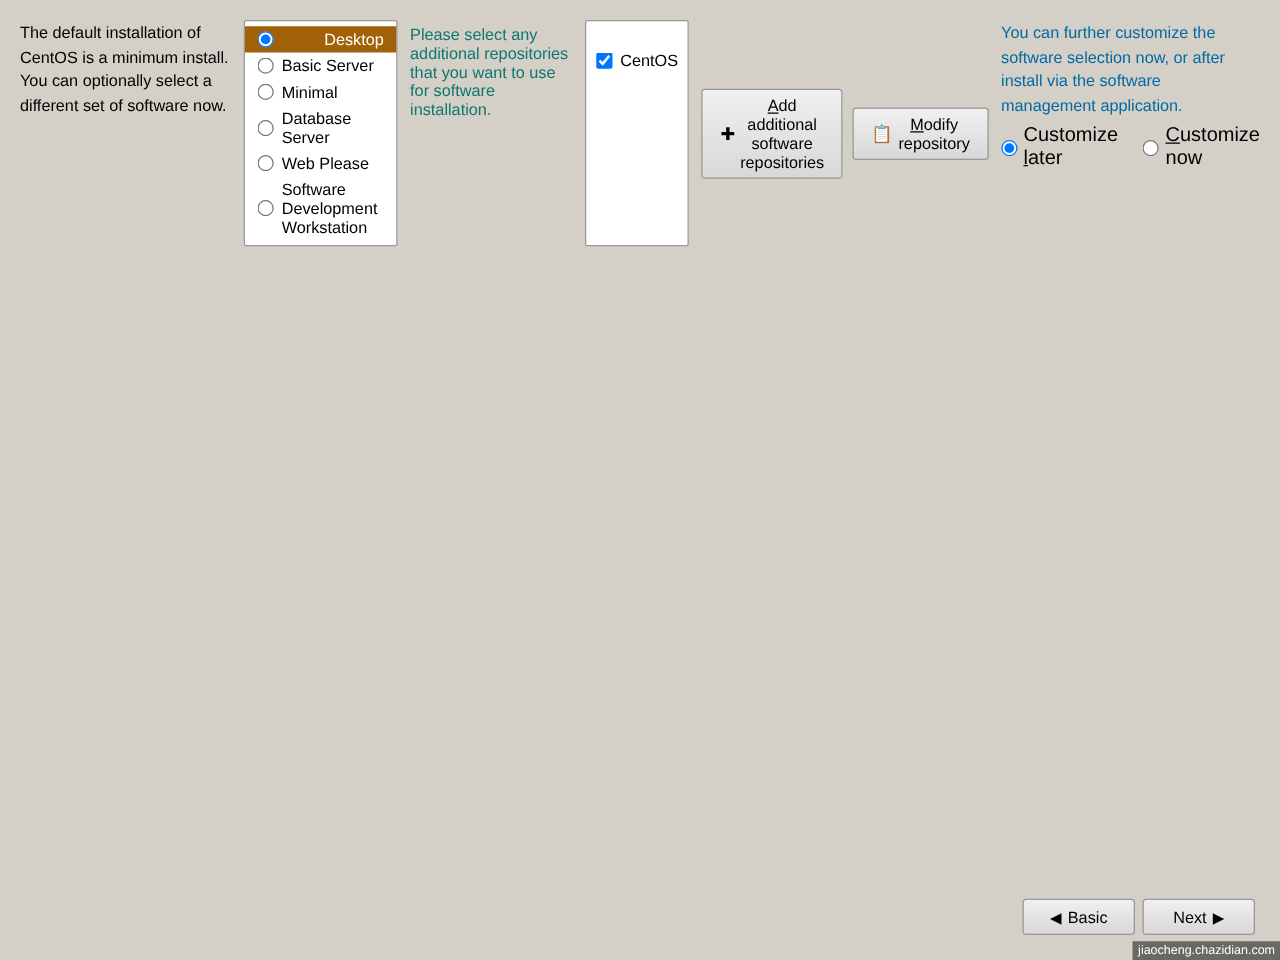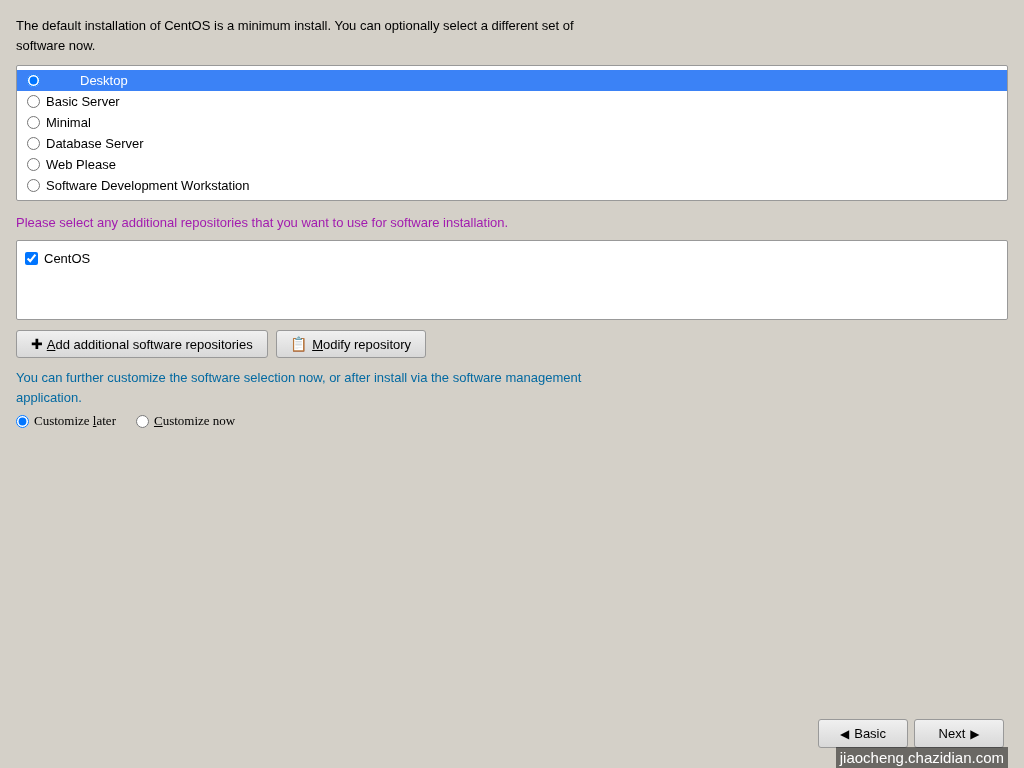--- a/index.html
+++ b/index.html
@@ -14,21 +14,21 @@
       background-color: #d4d0c8;
       width: 1024px;
       height: 768px;
       overflow: hidden;
       position: relative;
     }
 
     .main-container {
       padding: 16px;
       display: flex;
-      flex-direction: column;
+      flex-direction: row;
       gap: 10px;
     }
 
     .intro-text {
       font-size: 13px;
       color: #000;
       line-height: 1.5;
       max-width: 580px;
     }
 
@@ -41,46 +41,46 @@
 
     .radio-item {
       display: flex;
       align-items: center;
       gap: 6px;
       padding: 3px 10px;
       cursor: pointer;
     }
 
     .radio-item.selected {
-      background-color: #3b82f6;
+      background-color: #a16207;
       color: #fff;
       gap: 40px;
     }
 
     .radio-item input[type="radio"] {
       margin: 0;
       cursor: pointer;
     }
 
     .radio-label {
       font-size: 13px;
       cursor: pointer;
     }
 
     .section-label {
       font-size: 13px;
-      color: #a21caf;
+      color: #0f766e;
       margin-top: 4px;
     }
 
     .repositories-box {
       background: #fff;
       border: 1px solid #999;
       border-radius: 2px;
-      padding: 10px 8px;
+      padding: 24px 8px;
       min-height: 80px;
     }
 
     .repo-item {
       display: flex;
       align-items: center;
       gap: 6px;
     }
 
     .repo-item input[type="checkbox"] {
@@ -138,23 +138,22 @@
       gap: 5px;
       cursor: pointer;
     }
 
     .customize-option input[type="radio"] {
       margin: 0;
       cursor: pointer;
     }
 
     .customize-option-label {
-      font-size: 13px;
-      cursor: pointer;
-      font-family: Liberation Serif, serif;
+      font-size: 16px;
+      cursor: pointer;
     }
 
     .bottom-bar {
       position: absolute;
       bottom: 20px;
       right: 20px;
       display: flex;
       gap: 6px;
     }
 
@@ -176,24 +175,24 @@
       font-size: 12px;
     }
 
     .underline {
       text-decoration: underline;
     }
 
     .watermark {
       position: absolute;
       bottom: 0;
-      right: 16px;
+      right: 0;
       background: rgba(0,0,0,0.5);
       color: #fff;
-      font-size: 15px;
+      font-size: 10px;
       padding: 2px 4px;
     }
   </style>
 </head>
 <body>
 
 <div class="main-container">
   <p class="intro-text">The default installation of CentOS is a minimum install. You can optionally select a different set of software now.</p>
 
   <div class="software-list-box">

